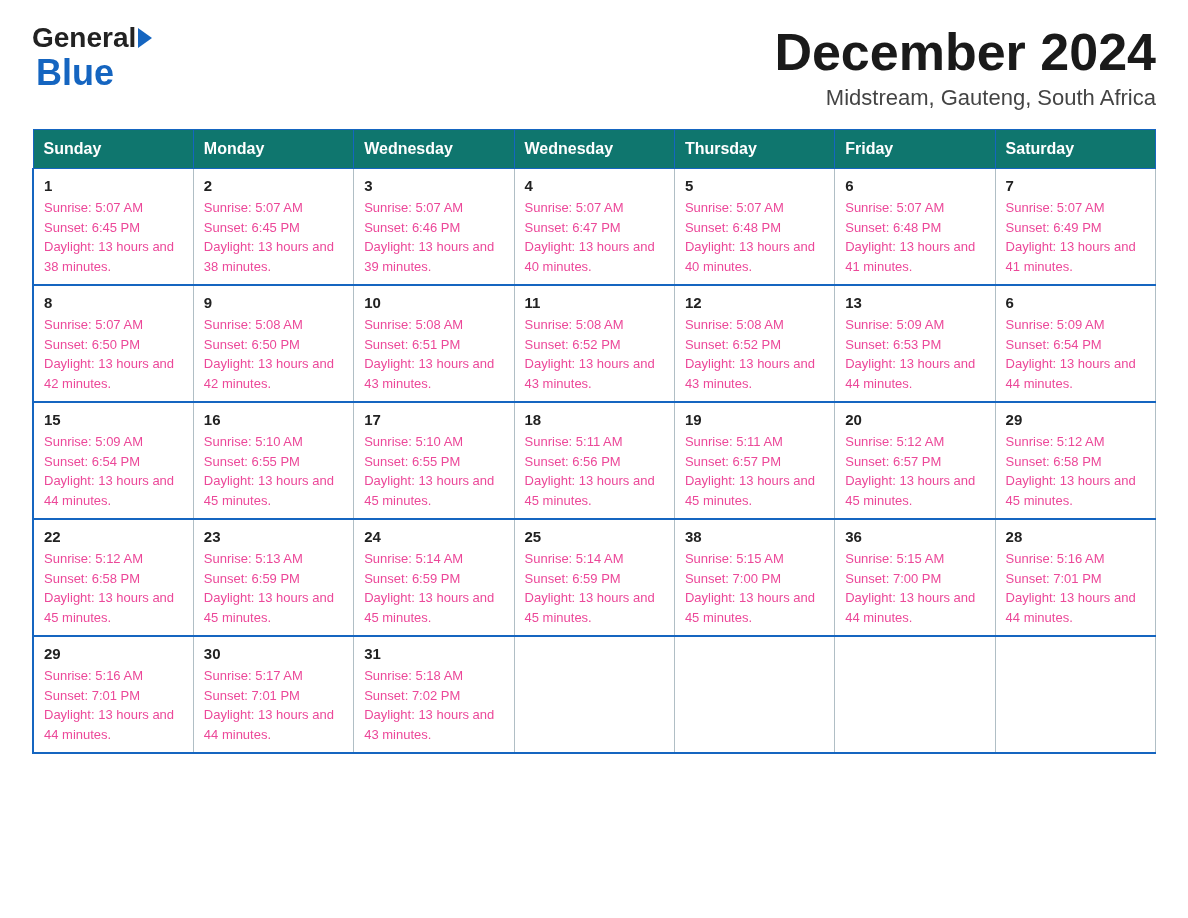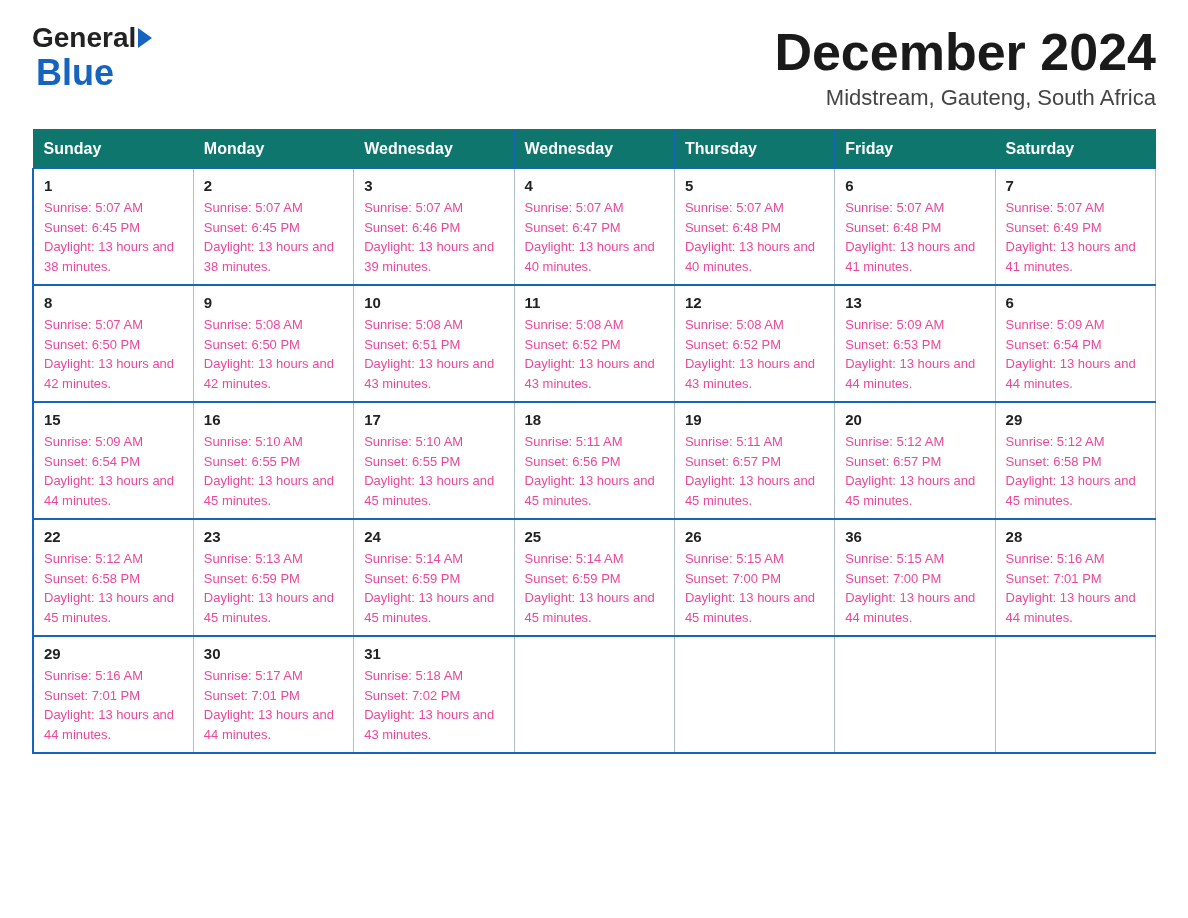--- a/index.html
+++ b/index.html
@@ -338,21 +338,21 @@
       </td>
         <td>
         <span class="day-num">25</span>
         <div class="day-info">
           Sunrise: 5:14 AM<br>
           Sunset: 6:59 PM<br>
           Daylight: 13 hours and 45 minutes.
         </div>
       </td>
         <td>
-        <span class="day-num">26</span>
+        <span class="day-num">38</span>
         <div class="day-info">
           Sunrise: 5:15 AM<br>
           Sunset: 7:00 PM<br>
           Daylight: 13 hours and 45 minutes.
         </div>
       </td>
         <td>
         <span class="day-num">36</span>
         <div class="day-info">
           Sunrise: 5:15 AM<br>

